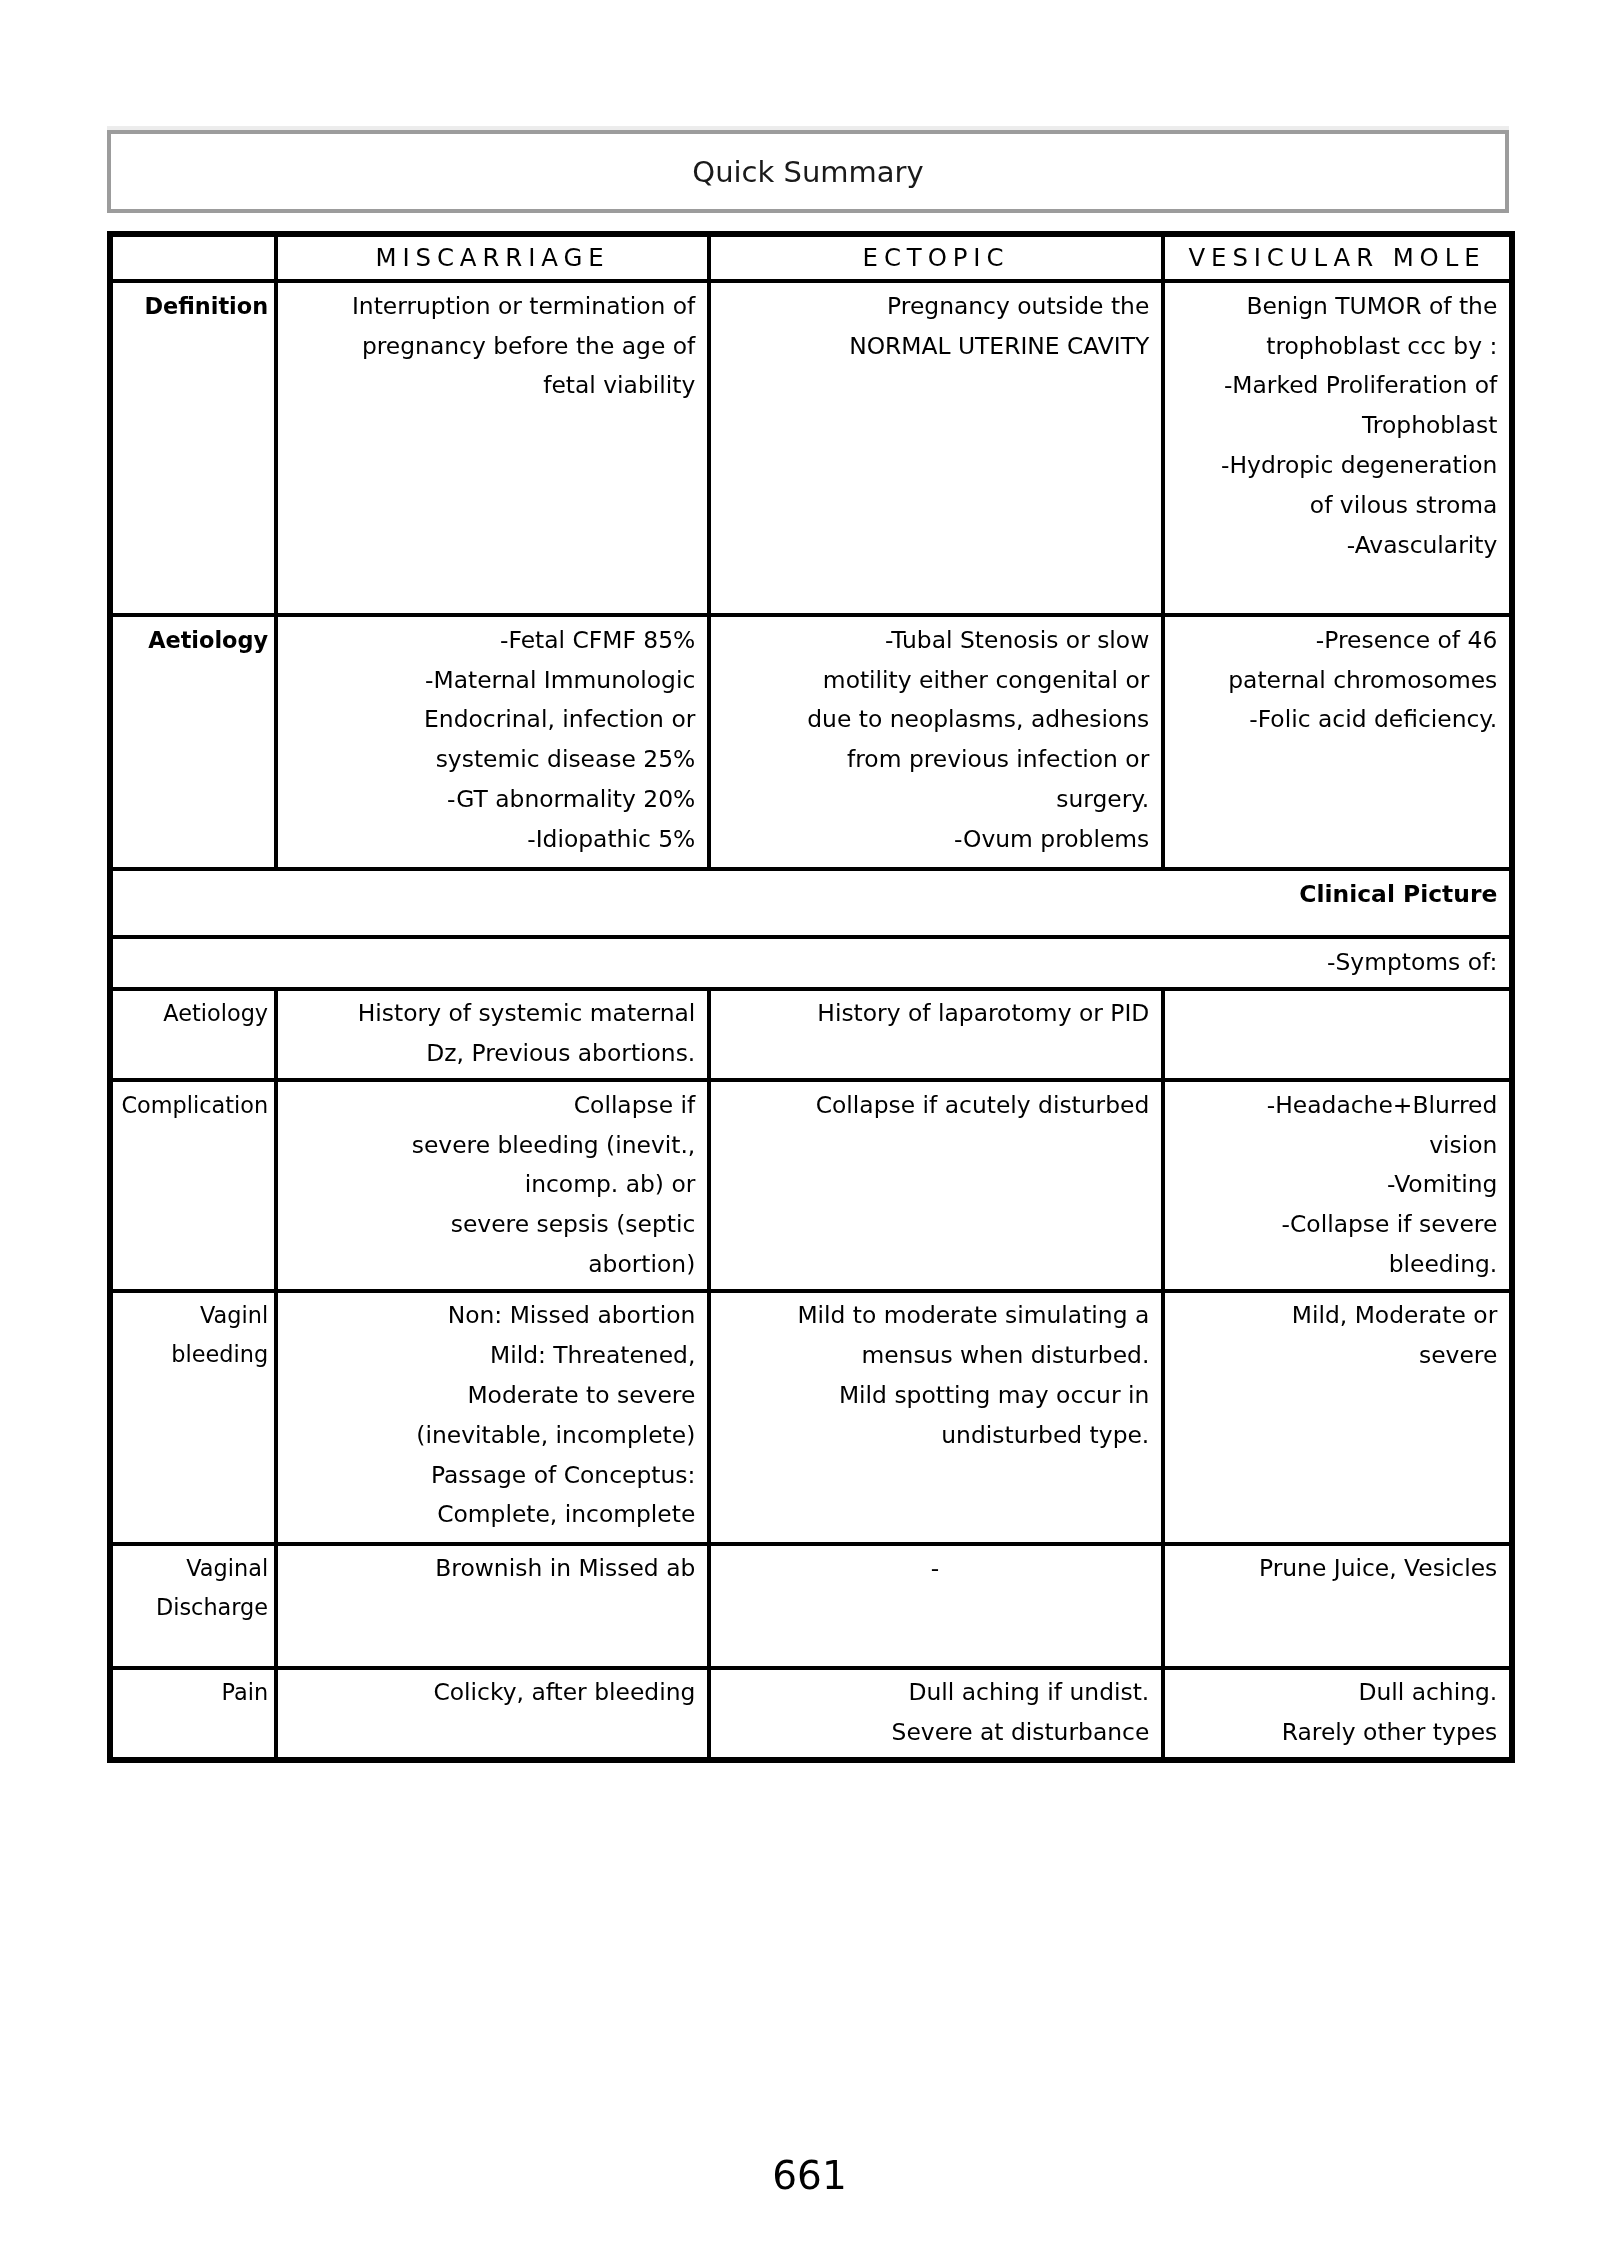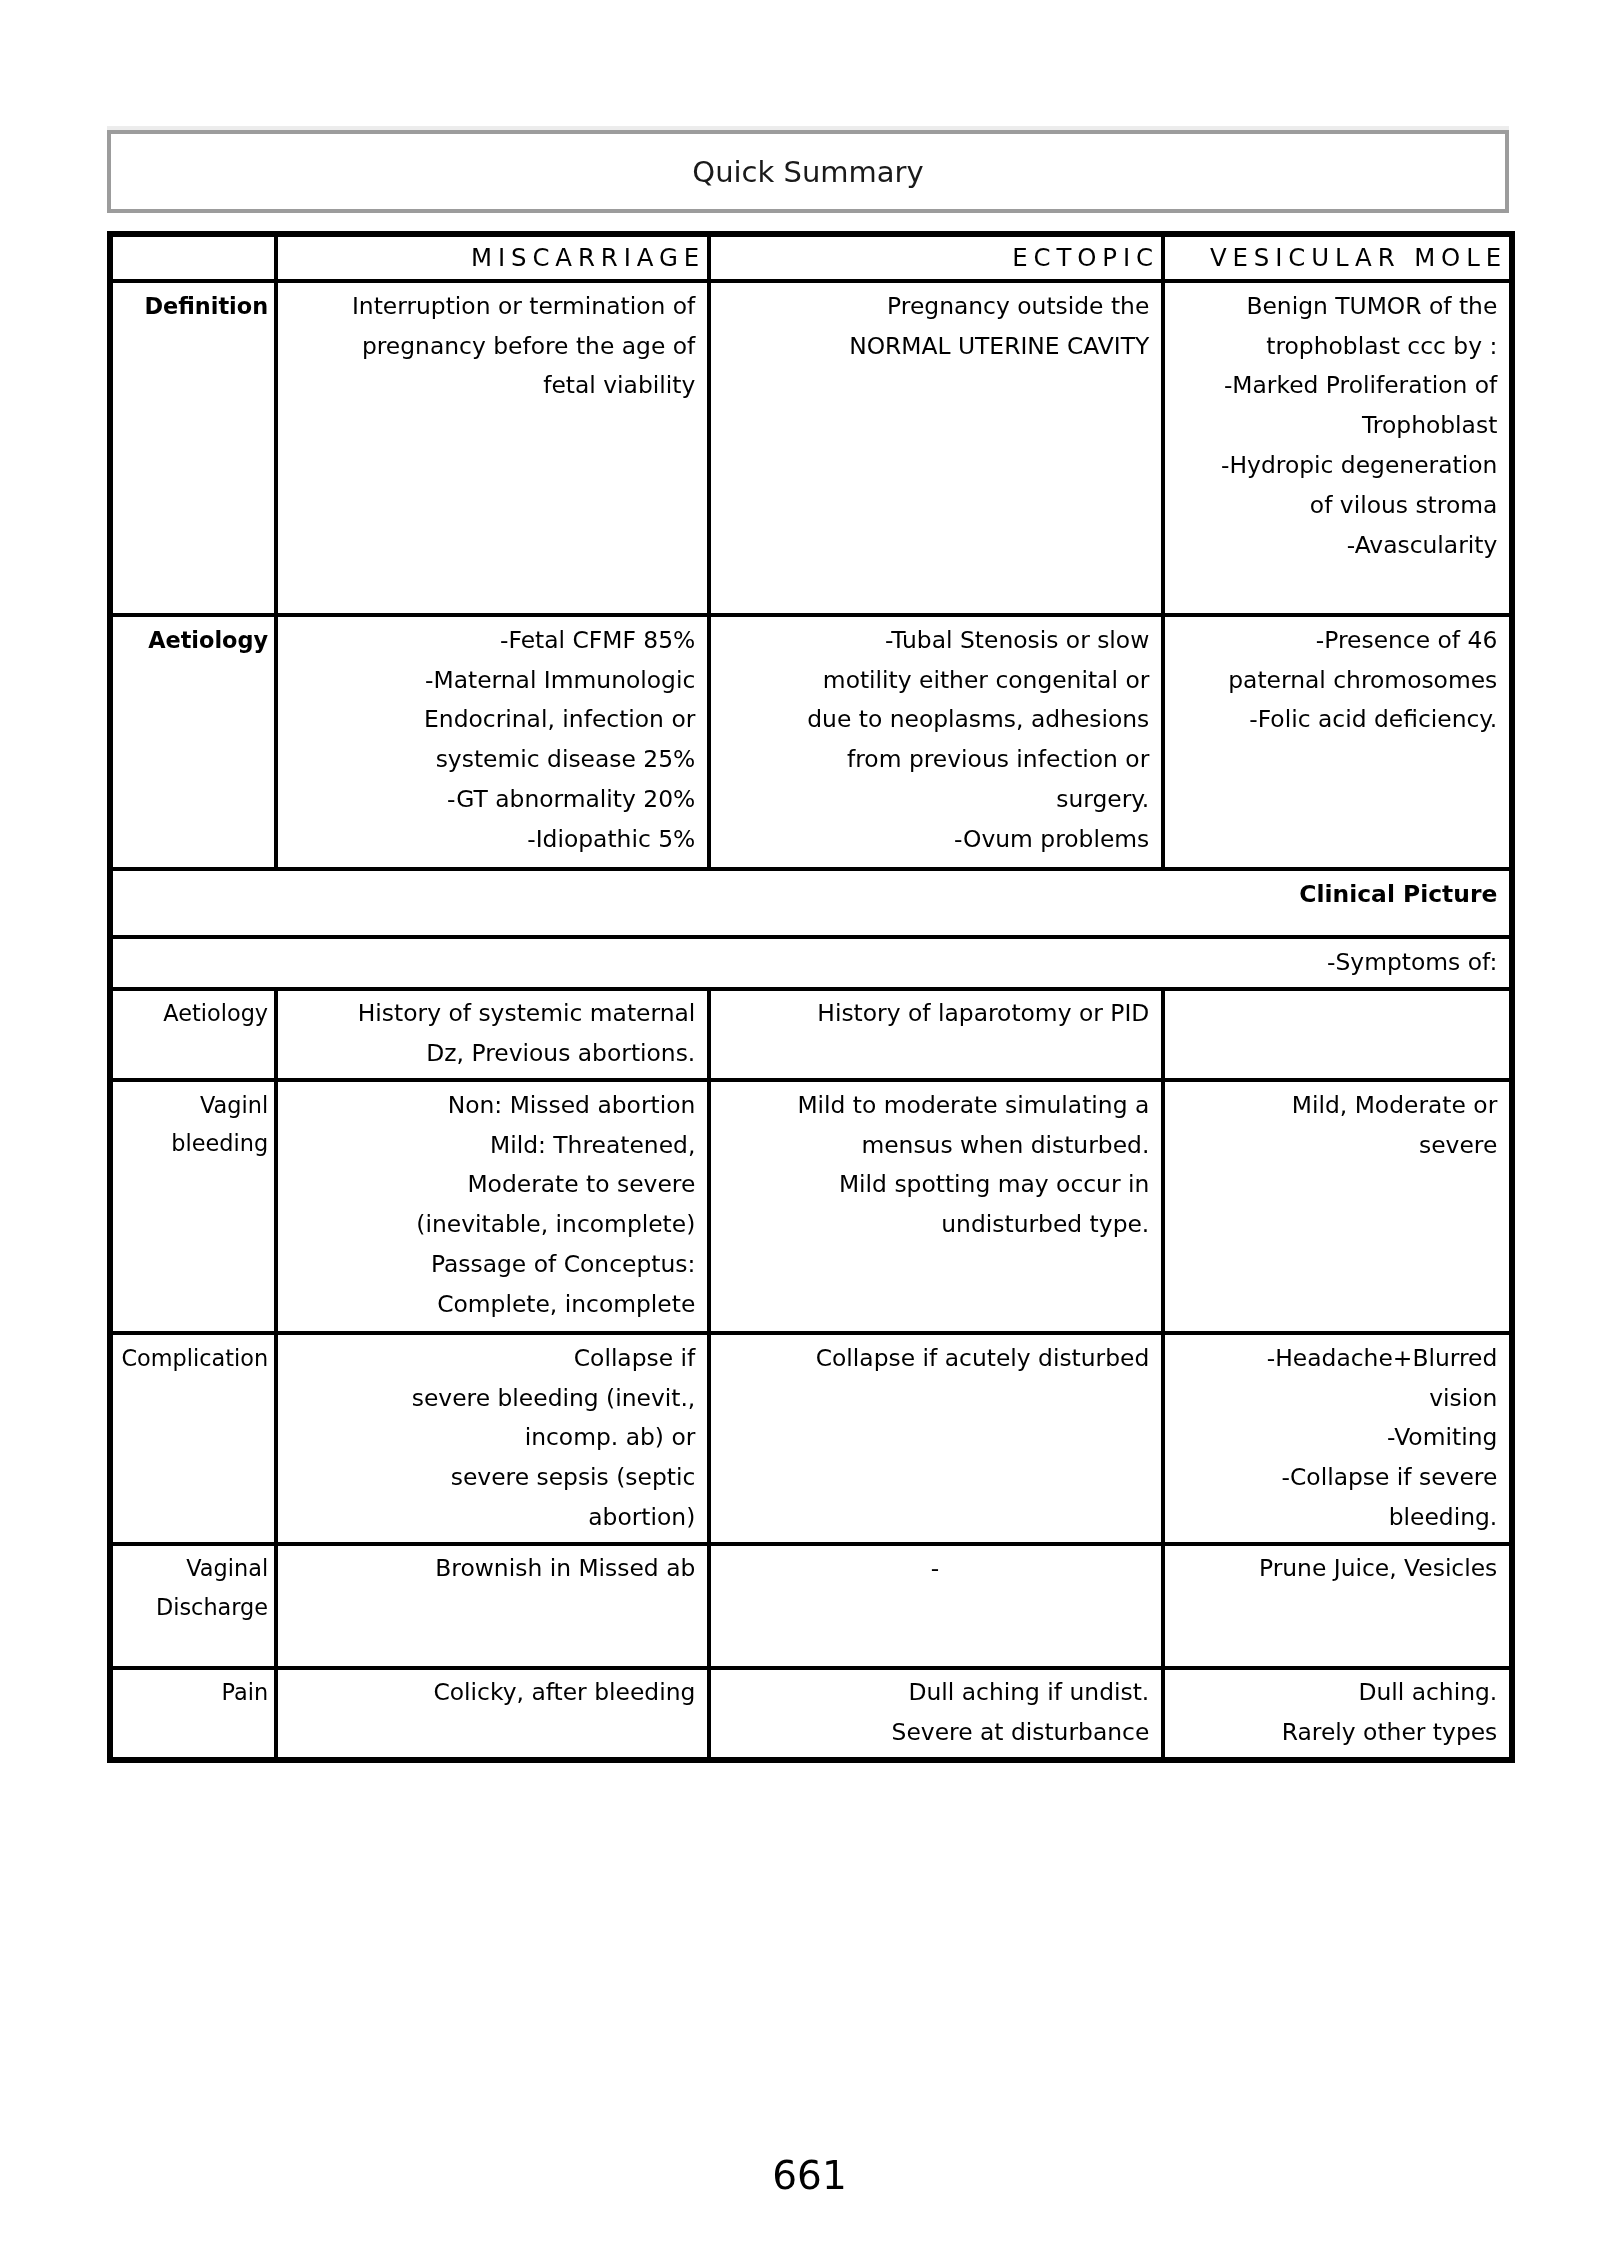--- a/index.html
+++ b/index.html
@@ -32,21 +32,21 @@
     text-align:right;
     font-weight:normal;
     font-size:23.4px;
     line-height:1.7;
     padding:3.9px 11.7px 3.9px 9.8px;
     white-space:pre-line;
     color:#000;
     overflow:hidden;
   }
   table.summary thead th {
-    text-align:right;
+    text-align:center;
     letter-spacing:5.9px;
     font-size:24.4px;
     line-height:1.4;
     padding:3.9px 2px;
     white-space:nowrap;
   }
   .lbl {
     font-size:22.4px !important;
     white-space:normal !important;
     overflow-wrap:anywhere;
@@ -125,48 +125,48 @@
     <tr style="height:45px">
       <td class="span-cell" colspan="4">-Symptoms of:</td>
     </tr>
     <tr style="height:85px">
       <th class="lbl">Aetiology</th>
       <td>History of systemic maternal
 Dz, Previous abortions.</td>
       <td>History of laparotomy or PID</td>
       <td></td>
     </tr>
+    <tr style="height:209px">
+      <th class="lbl">Complication</th>
+      <td>Collapse if
+severe bleeding (inevit.,
+incomp. ab) or
+severe sepsis (septic
+abortion)</td>
+      <td>Collapse if acutely disturbed</td>
+      <td>-Headache+Blurred
+vision
+-Vomiting
+-Collapse if severe
+bleeding.</td>
+    </tr>
     <tr style="height:253px">
       <th class="lbl">Vaginl bleeding</th>
       <td>Non: Missed abortion
 Mild: Threatened,
 Moderate to severe
 (inevitable, incomplete)
 Passage of Conceptus:
 Complete, incomplete</td>
       <td>Mild to moderate simulating a
 mensus when disturbed.
 Mild spotting may occur in
 undisturbed type.</td>
       <td>Mild, Moderate or
 severe</td>
-    </tr>
-    <tr style="height:209px">
-      <th class="lbl">Complication</th>
-      <td>Collapse if
-severe bleeding (inevit.,
-incomp. ab) or
-severe sepsis (septic
-abortion)</td>
-      <td>Collapse if acutely disturbed</td>
-      <td>-Headache+Blurred
-vision
--Vomiting
--Collapse if severe
-bleeding.</td>
     </tr>
     <tr style="height:124px">
       <th class="lbl">Vaginal Discharge</th>
       <td>Brownish in Missed ab</td>
       <td class="center">-</td>
       <td>Prune Juice, Vesicles</td>
     </tr>
     <tr style="height:85px">
       <th class="lbl">Pain</th>
       <td>Colicky, after bleeding</td>

